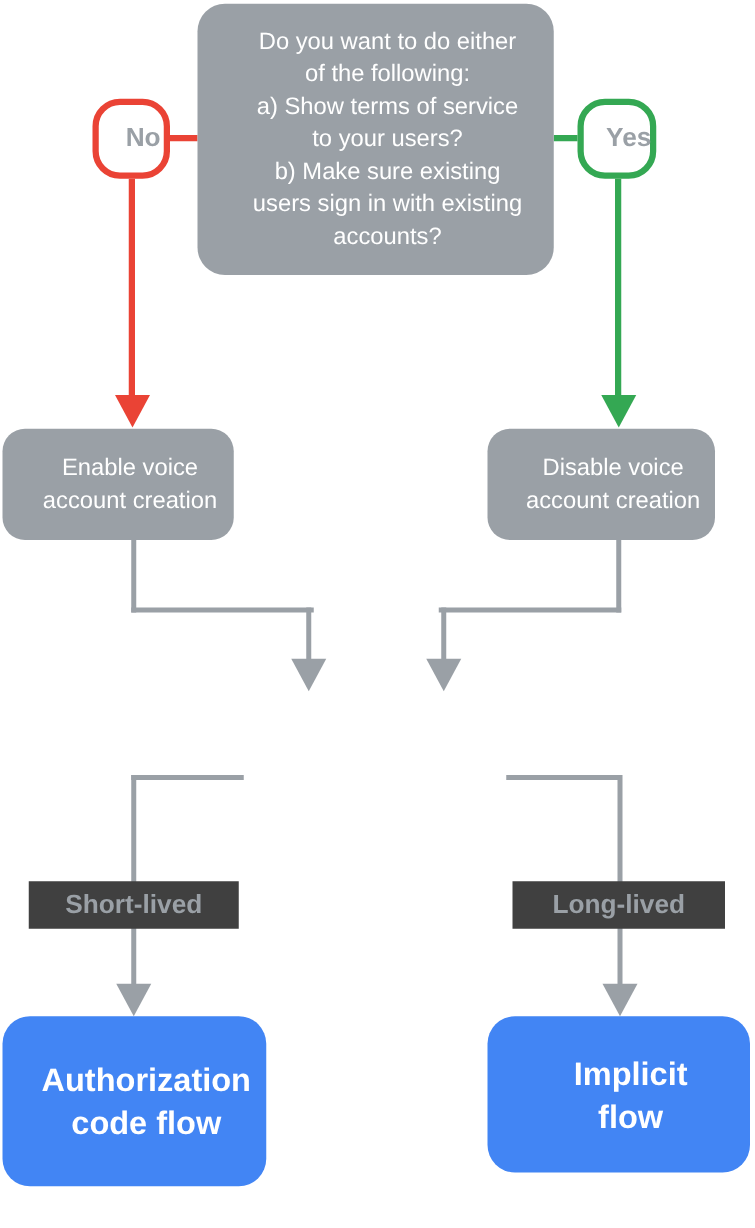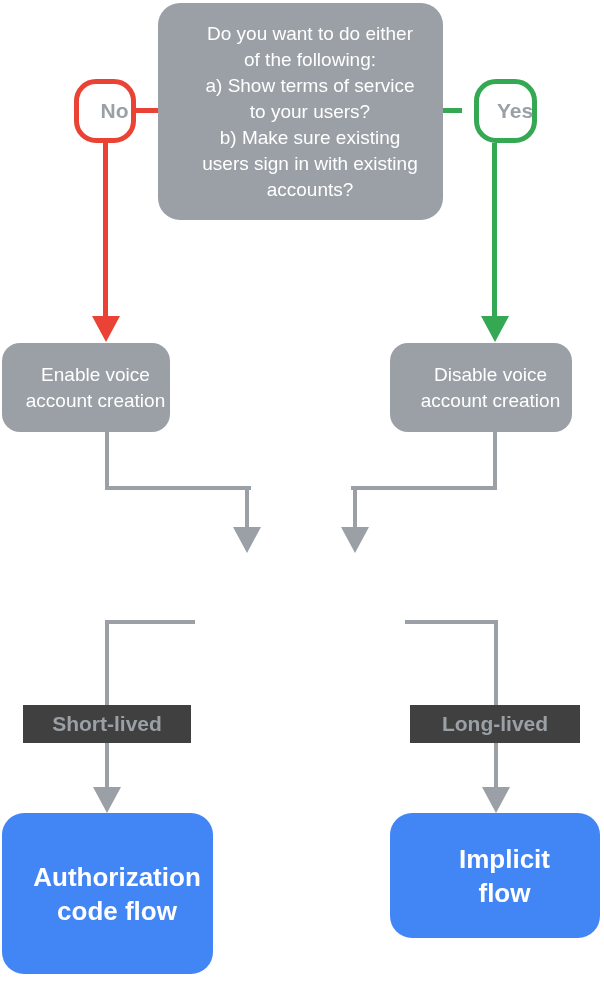--- a/index.html
+++ b/index.html
@@ -50,21 +50,21 @@
     background: #FFFFFF;
     border-style: solid;
     border-width: 5px;
     border-radius: 22px;
     font-size: 21px;
     font-weight: bold;
     color: var(--label-text-gray);
     text-align: right;
   }
   .pill-no  { border-color: var(--no-red); }
-  .pill-yes { border-color: var(--yes-green); margin-left: 12px; }
+  .pill-yes { border-color: var(--yes-green); }
   .path-label {
     position: absolute;
     background: #404040;
     display: flex;
     align-items: center;
     justify-content: center;
     font-size: 21px;
     font-weight: bold;
     color: var(--label-text-gray);
   }
@@ -132,32 +132,32 @@
   </div>
 
   <div class="node decision-pill pill-no" style="left:74px; top:79px; width:62px; height:64px;">
     <span>No</span>
   </div>
 
   <div class="node decision-pill pill-yes" style="left:462px; top:79px; width:63px; height:64px;">
     <span>Yes</span>
   </div>
 
-  <div class="node gray-node" style="left:2px; top:343px; width:168px; height:89px; border-radius:18px;">
+  <div class="node gray-node" style="left:2px; top:343px; width:185px; height:89px; border-radius:18px;">
     <span>Enable voice
 account creation</span>
   </div>
 
   <div class="node gray-node" style="left:390px; top:343px; width:182px; height:89px; border-radius:18px;">
     <span>Disable voice
 account creation</span>
   </div>
 
 
-  <div class="node blue-node" style="left:2px; top:813px; width:211px; height:161px;">
+  <div class="node blue-node" style="left:2px; top:813px; width:211px; height:136px;">
     <span>Authorization
 code flow</span>
   </div>
 
   <div class="node blue-node" style="left:390px; top:813px; width:210px; height:125px;">
     <span>Implicit
 flow</span>
   </div>
 
 </div>

